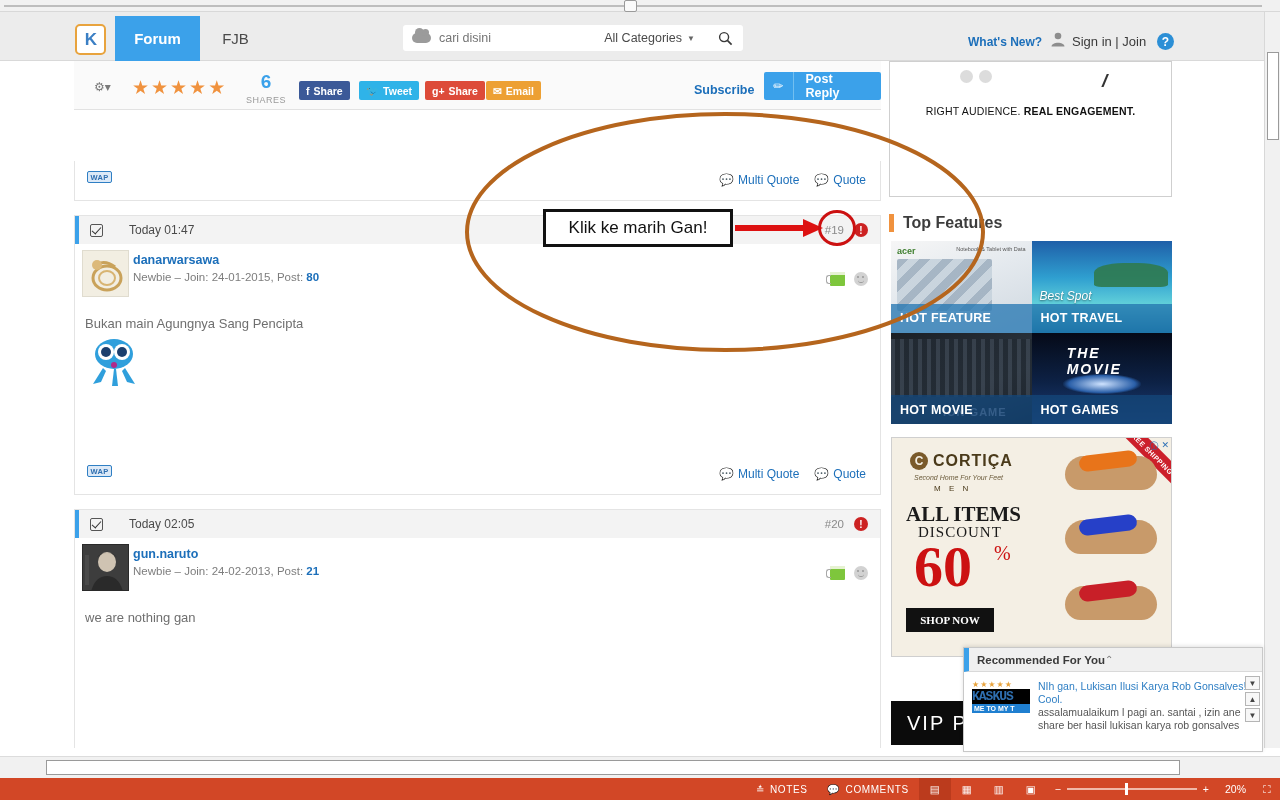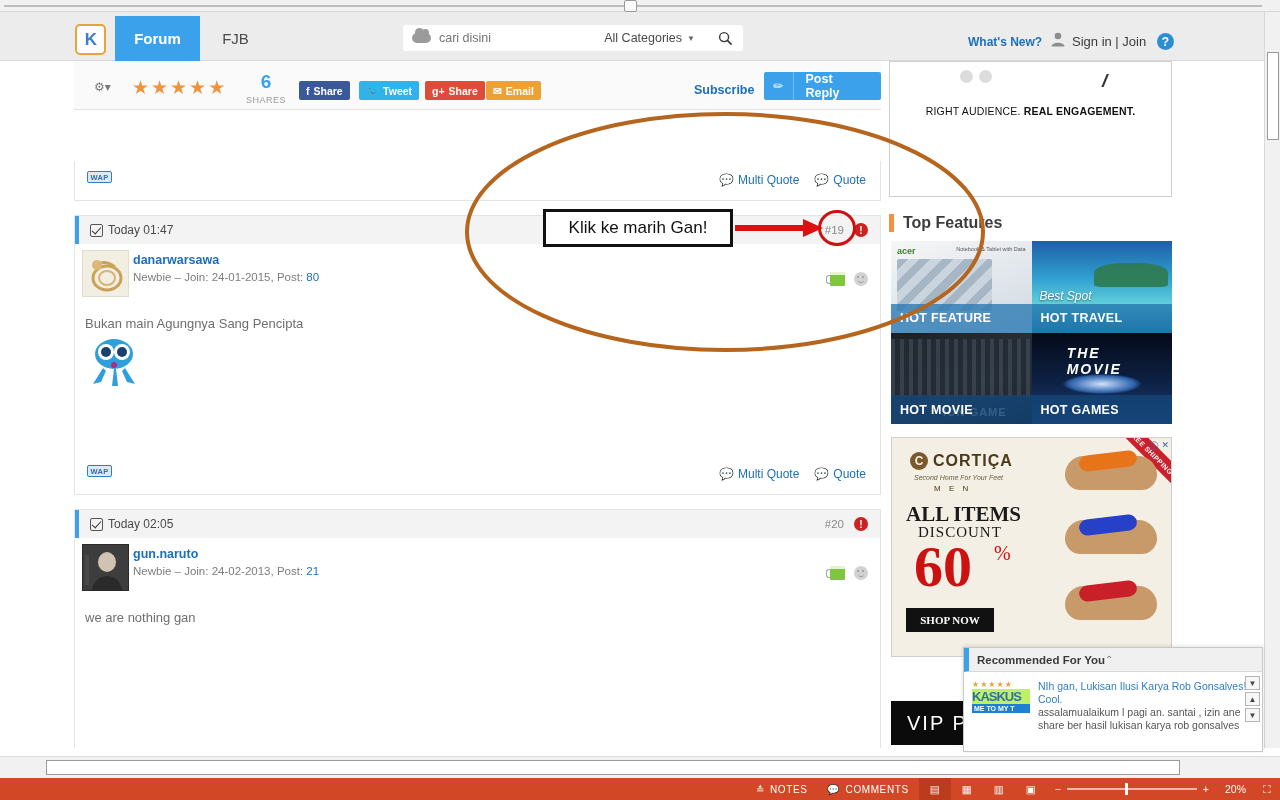--- a/index.html
+++ b/index.html
@@ -154,38 +154,38 @@
     display:flex; align-items:center; position:relative;
   }
   .ph-check {
     margin-left:11px; width:13px; height:13px; border:1.5px solid #555;
     border-radius:2px; position:relative;
   }
   .ph-check:after {
     content:""; position:absolute; left:3px; top:0px; width:4px; height:8px;
     border:solid #333; border-width:0 1.6px 1.6px 0; transform:rotate(42deg);
   }
-  .ph-time { margin-left:5px; font-size:12px; color:#4a4a4a; }
+  .ph-time { margin-left:26px; font-size:12px; color:#4a4a4a; }
   .ph-num { position:absolute; right:36px; font-size:11.5px; color:#8a8a8a; }
   .ph-warn {
     position:absolute; right:12px; width:14px; height:14px; border-radius:50%;
     background:#cc2222; color:#fff; font-size:10px; font-weight:bold;
     display:flex; align-items:center; justify-content:center;
   }
 
   .post-user { position:relative; height:62px; background:#fff; }
   .pu-avatar {
     position:absolute; left:7px; top:6px; width:47px; height:47px;
     background:#f2eee2; border:1px solid #e0dccf; overflow:hidden;
   }
   .pu-avatar.dark { background:#3a3a3a; border-color:#2a2a2a; }
   .pu-name { position:absolute; left:58px; top:9px; font-size:12.5px;
     font-weight:bold; color:#1c6fba; }
   .pu-meta { position:absolute; left:58px; top:27px; font-size:11.5px; color:#7d7d7d; }
-  .pu-meta b { color:#1c6fba; font-weight:normal; }
+  .pu-meta b { color:#1c6fba; font-weight:bold; }
   .pu-icons { position:absolute; right:12px; top:28px; display:flex; gap:9px; align-items:center; }
   .beer { width:15px; height:14px; background:#7ec63c; border-radius:1px; position:relative; }
   .beer:before { content:""; position:absolute; left:-4px; top:3px; width:4px; height:7px;
     border:1.5px solid #a8a8a8; border-right:none; border-radius:3px 0 0 3px; }
   .beer:after { content:""; position:absolute; left:0; top:0; width:15px; height:3px; background:#e6f2d2; }
   .smiley { width:14px; height:14px; border-radius:50%; background:#d2d2d2; position:relative; }
   .smiley:before { content:""; position:absolute; left:3px; top:4px; width:2px; height:2px;
     background:#999; border-radius:50%; box-shadow:5px 0 0 #999; }
   .smiley:after { content:""; position:absolute; left:4px; top:8px; width:6px; height:2px;
     border-bottom:1.5px solid #999; border-radius:0 0 4px 4px; }
@@ -316,21 +316,21 @@
     height:24px; background:#f0f0f0; border-bottom:1px solid #d9d9d9;
     border-left:5px solid #3ba1ea; display:flex; align-items:center;
     padding:0 9px 0 8px;
   }
   .rec-head .t { font-size:11.5px; color:#3a3a3a; font-weight:bold; }
   .rec-head .c { font-size:10px; color:#777; }
   .rec-item { display:flex; padding:8px 8px 0 8px; gap:8px; }
   .rec-thumb { width:58px; height:50px; flex:none; position:relative; background:#fff; }
   .rec-thumb .st { font-size:8px; color:#e8a33d; letter-spacing:1px; }
   .rec-thumb .kk { font-size:13px; font-weight:bold; color:#2f6fb0; letter-spacing:-1px;
-    background:#bef264; }
+    background:#000000;font-family:Liberation Mono, monospace; }
   .rec-thumb .bl { background:#1f7fd0; color:#fff; font-size:7px; font-weight:bold;
     padding:1px 2px; white-space:nowrap; overflow:hidden; }
   .rec-txt { font-size:10.5px; line-height:13px; }
   .rec-txt .ln { color:#2f7fc4; }
   .rec-txt .bd { color:#555; }
 
   
   .rec-scroll {
     position:absolute; right:2px; top:28px; width:15px; height:74px;
     display:flex; flex-direction:column; align-items:center; gap:2px;

